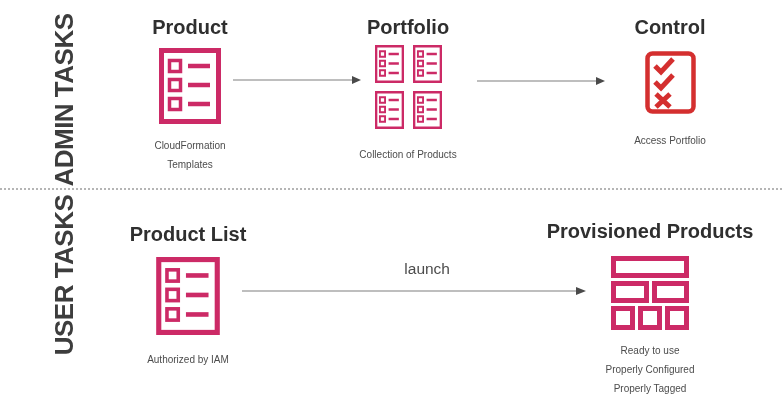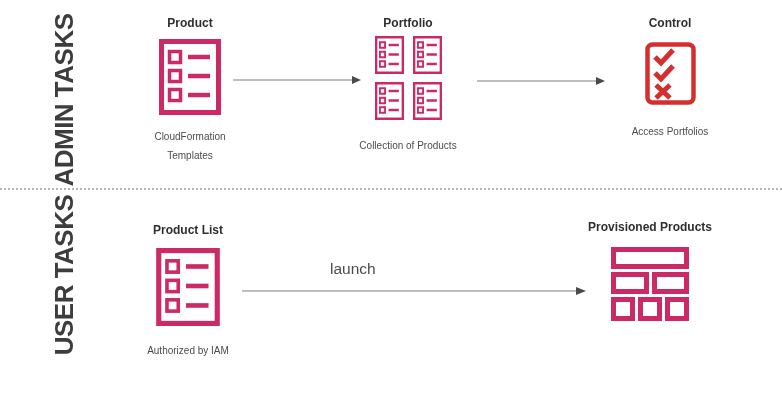--- a/index.html
+++ b/index.html
@@ -13,31 +13,31 @@
     color:var(--side_label_text); transform:rotate(-90deg); transform-origin:center;
     white-space:nowrap;
   }
   .vlabel.admin { left:-36px; top:85px; }
   .vlabel.user  { left:-36px; top:260px; }
   .divider {
     position:absolute; left:0; right:0; top:188px; height:0;
     border-top:2px dotted var(--divider);
   }
   .step { position:absolute; display:flex; flex-direction:column; align-items:center; }
-  .step-title { font-weight:bold; font-size:12px; color:var(--heading_text); white-space:nowrap; }
+  .step-title { font-weight:bold; font-size:20px; color:var(--heading_text); white-space:nowrap; }
   .caption { font-size:10px; line-height:19px; color:var(--caption_text); text-align:center; white-space:nowrap; }
   .pink { color:var(--pink); }
   .red  { color:var(--red); }
   .grid2 {
     display:grid; grid-template-columns:29px 29px; grid-column-gap:9px; grid-row-gap:8px;
     margin-top:6px;
   }
   .arrow { position:absolute; }
   .launch-label {
-    position:absolute; left:330px; top:259px; width:120px; text-align:left;
+    position:absolute; left:330px; top:259px; width:120px; text-align:right;
     font-size:15.5px; color:var(--caption_text); line-height:19px;
   }
   svg { display:block; }
 </style>
 </head>
 <body>
 
 <div class="canvas">
 
   <div class="vlabel admin">ADMIN TASKS</div>
@@ -119,21 +119,21 @@
 
   <div class="step" style="left:590px; top:16px; width:160px;">
     <div class="step-title">Control</div>
     <svg class="red" width="51" height="63" viewBox="0 0 51 63" style="margin-top:12px">
       <rect x="2.5" y="2.5" width="46" height="58" rx="5" fill="#fff" stroke="currentColor" stroke-width="4.5"></rect>
       <path d="M10 15 L16 21 L28 8" fill="none" stroke="currentColor" stroke-width="5"></path>
       <path d="M10 31 L16 37 L28 24" fill="none" stroke="currentColor" stroke-width="5"></path>
       <path d="M11 43 L25 56 M25 43 L11 56" fill="none" stroke="currentColor" stroke-width="5"></path>
     </svg>
     <div class="caption" style="margin-top:17px">
-      <div>Access Portfolios</div>
+      <div>Access Portfolio</div>
     </div>
   </div>
 
   <div class="step" style="left:108px; top:223px; width:160px;">
     <div class="step-title">Product List</div>
     <svg class="pink" width="64" height="78" viewBox="0 0 62 76" style="margin-top:11px">
       <rect x="2.5" y="2.5" width="57" height="71" fill="#fff" stroke="currentColor" stroke-width="5"></rect>
       <rect x="10.5" y="12.5" width="11" height="11" fill="none" stroke="currentColor" stroke-width="3.5"></rect>
       <rect x="10.5" y="31.5" width="11" height="11" fill="none" stroke="currentColor" stroke-width="3.5"></rect>
       <rect x="10.5" y="50.5" width="11" height="11" fill="none" stroke="currentColor" stroke-width="3.5"></rect>
@@ -155,15 +155,20 @@
   <div class="step" style="left:563px; top:220px; width:174px;">
     <div class="step-title">Provisioned Products</div>
     <svg class="pink" width="78" height="74" viewBox="0 0 78 74" style="margin-top:13px">
       <rect x="2.5" y="2.5" width="73" height="17" fill="#fff" stroke="currentColor" stroke-width="5"></rect>
       <rect x="2.5" y="27.5" width="33" height="17" fill="#fff" stroke="currentColor" stroke-width="5"></rect>
       <rect x="43.5" y="27.5" width="32" height="17" fill="#fff" stroke="currentColor" stroke-width="5"></rect>
       <rect x="2.5" y="52.5" width="19" height="19" fill="#fff" stroke="currentColor" stroke-width="5"></rect>
       <rect x="29.5" y="52.5" width="19" height="19" fill="#fff" stroke="currentColor" stroke-width="5"></rect>
       <rect x="56.5" y="52.5" width="19" height="19" fill="#fff" stroke="currentColor" stroke-width="5"></rect>
     </svg>
+    <div class="caption" style="margin-top:11px">
+      <div>Ready to use</div>
+      <div>Properly Configured</div>
+      <div>Properly Tagged</div>
+    </div>
   </div>
 
 </div>
 
 </body></html>

